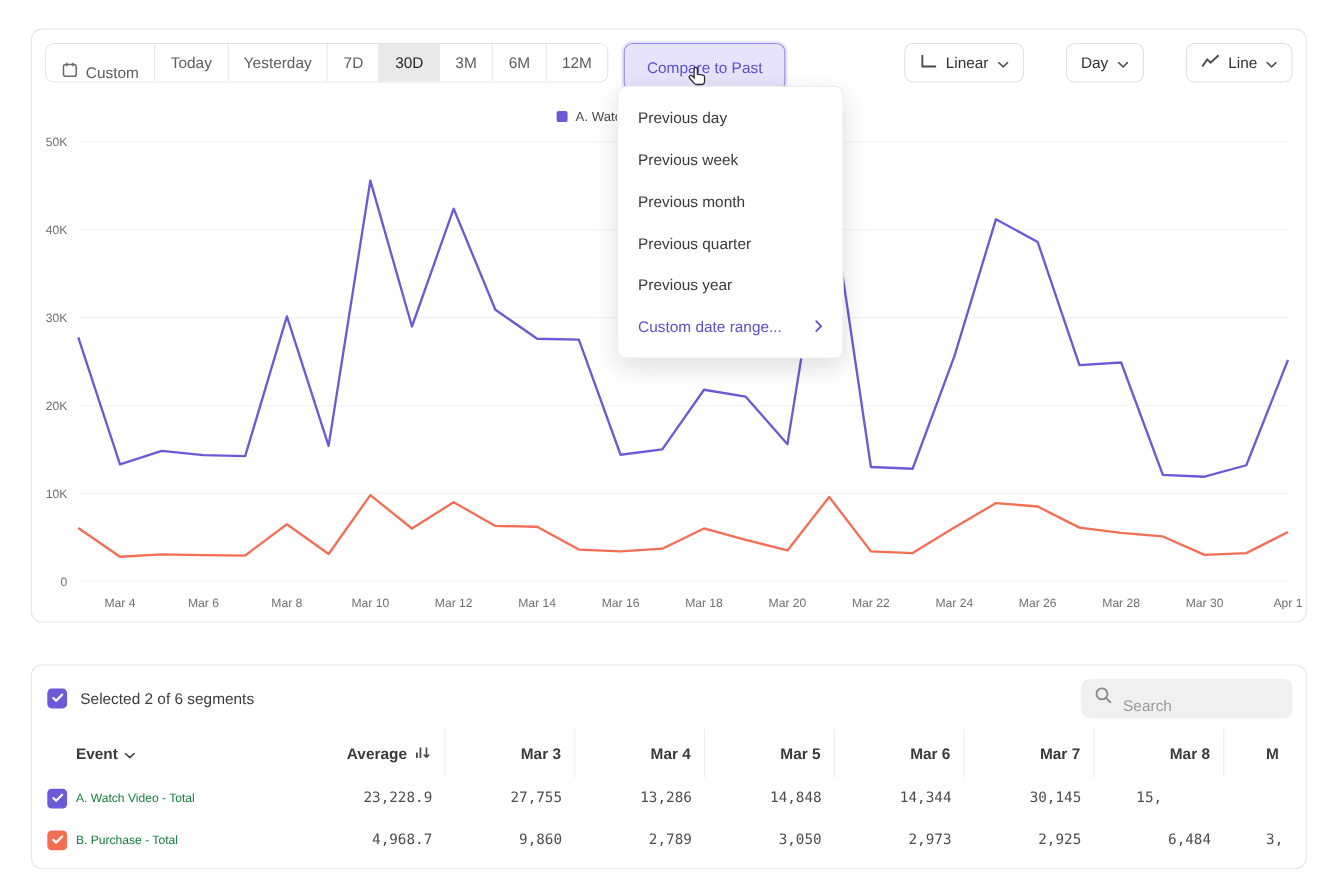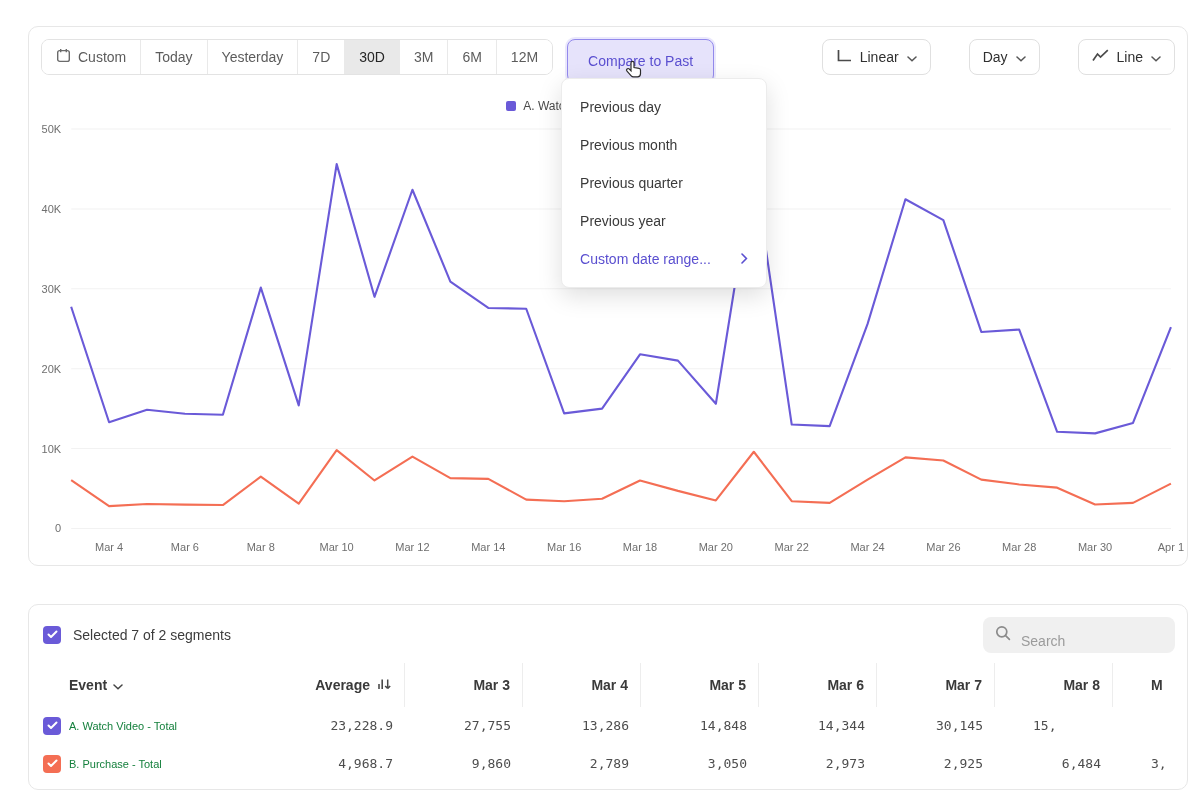--- a/index.html
+++ b/index.html
@@ -4,21 +4,21 @@
 <style>
   :root{ --accent:#5a4fd0; }
   *{box-sizing:border-box;}
   body{margin:0;background:#fff;font-family:"Liberation Sans","DejaVu Sans",sans-serif;color:#3d3d3d;}
   .page{width:1160px;margin:26px 0 0 28px;}
   .card{border:1px solid #e7e7e7;border-radius:10px;background:#fff;}
   .chart-card{margin-bottom:38px;position:relative;padding-bottom:4px;}
   .toolbar{display:flex;align-items:flex-start;padding:12px 12px 0 12px;}
   .segmented{display:flex;border:1px solid #e3e3e3;border-radius:8px;overflow:hidden;height:36px;}
   .seg{display:flex;align-items:center;gap:7px;padding:0 14px;background:#fff;border:none;border-left:1px solid #e9e9e9;font-size:14px;color:#5c5c5c;cursor:pointer;font-family:inherit;white-space:nowrap;}
-  .seg:first-child{border-left:none;}
+  .seg:first-child{border-left:none;align-items:flex-end;}
   .seg.active{background:#e9e9e9;color:#262626;}
   .compare-wrap{position:relative;margin-left:14px;}
   .compare-btn{height:44px;padding:0 20px;border-radius:8px;background:#e6e3fb;border:1px solid #9389ec;box-shadow:0 0 0 2px rgba(124,110,238,.16);color:var(--accent);font-size:14px;font-weight:500;cursor:pointer;font-family:inherit;white-space:nowrap;}
   .menu{position:absolute;top:39px;left:-6px;width:206px;background:#fff;border:1px solid #ececec;border-radius:8px;box-shadow:0 8px 24px rgba(0,0,0,.13);padding:9px 0;z-index:20;}
   .menu-item{padding:11px 18px;font-size:14px;color:#3a3a3a;cursor:pointer;}
   .menu-item.custom{color:var(--accent);display:flex;justify-content:space-between;align-items:center;}
   .cursor{position:absolute;left:58px;top:21px;z-index:40;pointer-events:none;}
   .spacer{flex:1;}
   .controls{display:flex;gap:10px;}
   .ctl{height:36px;display:flex;align-items:center;gap:8px;padding:0 13px;border:1px solid #e0e0e0;border-radius:8px;background:#fff;font-size:14px;color:#303030;font-weight:400;cursor:pointer;font-family:inherit;white-space:nowrap;margin-left:28px;}
@@ -90,20 +90,21 @@
         <button class="seg">
             <span>12M</span>
           </button>
       </div>
 
       <div class="compare-wrap">
         <button class="compare-btn">Compare to Past</button>
 
         <div class="menu">
           <div class="menu-item">Previous day</div>
+          <div class="menu-item">Previous week</div>
           <div class="menu-item">Previous month</div>
           <div class="menu-item">Previous quarter</div>
           <div class="menu-item">Previous year</div>
           <div class="menu-item custom">
             <span>Custom date range...</span>
             <span>
               <svg width="7" height="11" viewBox="0 0 7 11">
                   <polyline points="1,1 5.4,5.5 1,10" fill="none" stroke="#5a4fd0" stroke-width="1.6" stroke-linecap="round"></polyline>
                 </svg>
             </span>
@@ -203,21 +204,21 @@
       </div>
   </div>
 
   <div class="card segments-card">
     <div class="seg-head">
       <span class="cbx" style="background: rgb(106, 90, 216);">
         <svg width="11" height="9" viewBox="0 0 11 9">
             <polyline points="1.5,4.5 4,7 9.5,1.5" fill="none" stroke="#fff" stroke-width="2" stroke-linecap="round" stroke-linejoin="round"></polyline>
           </svg>
       </span>
-      <span class="seg-label">Selected 7 of 2 segments</span>
+      <span class="seg-label">Selected 2 of 6 segments</span>
       <div class="search">
         <span>
           <svg width="16" height="16" viewBox="0 0 16 16">
               <circle cx="6.8" cy="6.8" r="5" fill="none" stroke="#8b8b8b" stroke-width="1.7"></circle>
               <line x1="10.6" y1="10.6" x2="14.4" y2="14.4" stroke="#8b8b8b" stroke-width="1.7" stroke-linecap="round"></line>
             </svg>
         </span>
         <input placeholder="Search" style="">
       </div>
     </div>

